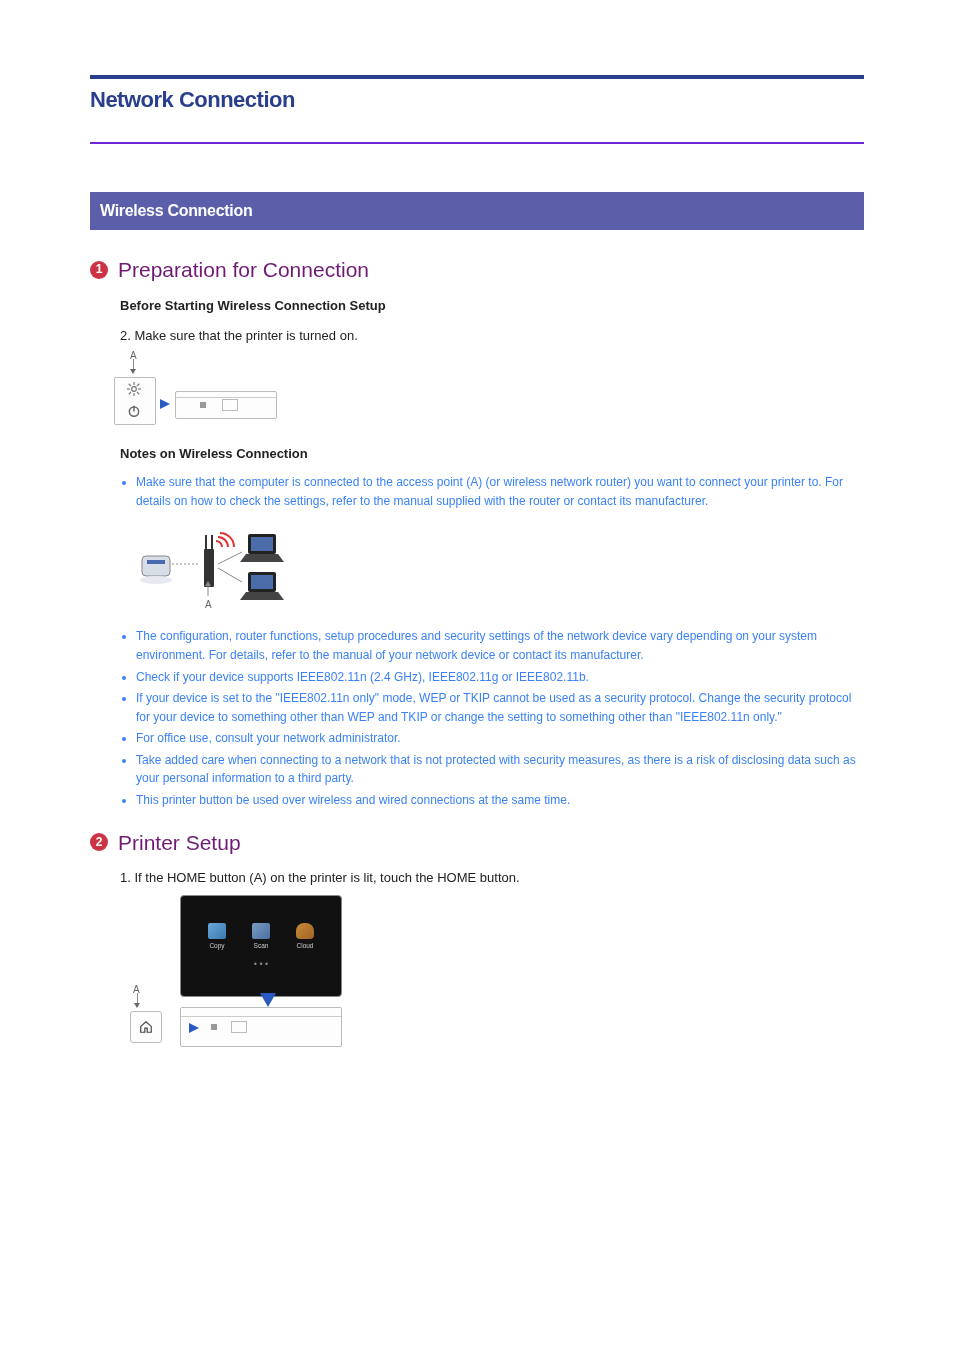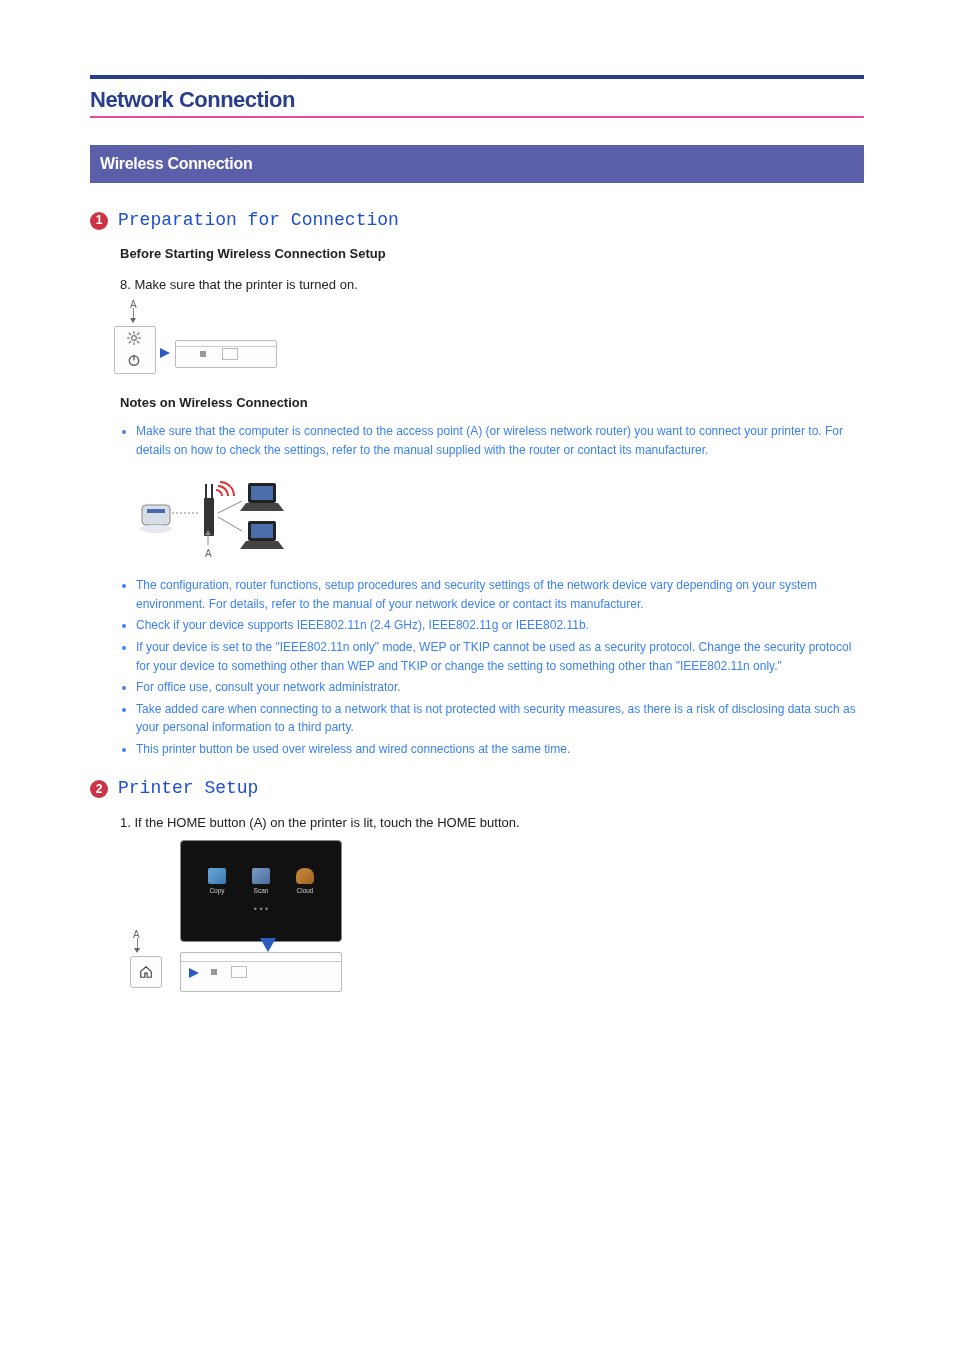--- a/index.html
+++ b/index.html
@@ -12,23 +12,23 @@
     line-height: 1.4;
   }
   .page {
     width: 954px;
     min-height: 1350px;
     padding: 75px 90px 40px 90px;
     box-sizing: border-box;
   }
   .main-title-wrap {
     border-top: 4px solid #2a3e8e;
-    border-bottom: 2px solid #ec4899;
-    padding: 6px 0 0 0;
-    margin-bottom: 27px;
+    border-bottom: 2px solid #6d28d9;
+    padding: 6px 0 26px 0;
+    margin-bottom: 48px;
   }
   .main-title {
     font-size: 22px;
     font-weight: 900;
     color: #2a3e8e;
     letter-spacing: -0.5px;
   }
   .sub-banner {
     background: #5b5ea9;
     color: #fff;
@@ -50,23 +50,22 @@
     border-radius: 50%;
     background: #cc3344;
     color: #fff;
     font-weight: 700;
     font-size: 12px;
     display: flex;
     align-items: center;
     justify-content: center;
   }
   .step-title {
-    color: #1d4ed8;
-    font-size: 18px;
-    font-family: Liberation Mono, monospace;
+    color: #701a75;
+    font-size: 21px;
   }
   .inner {
     padding-left: 30px;
   }
   .bold-line {
     font-weight: 700;
     margin: 4px 0 12px 0;
     font-size: 13px;
     color: #222;
   }
@@ -264,21 +263,21 @@
 
   <div class="sub-banner">Wireless Connection</div>
 
   <div class="step-row">
     <div class="step-circle">1</div>
     <div class="step-title">Preparation for Connection</div>
   </div>
 
   <div class="inner">
     <div class="bold-line">Before Starting Wireless Connection Setup</div>
-    <div class="num-line">8.  Make sure that the printer is turned on.</div>
+    <div class="num-line">2.  Make sure that the printer is turned on.</div>
 
     <div class="diagram-power">
       <span class="label-a" style="left:10px; top:0;">A</span>
       <div style="position:absolute; left:13px; top:10px; width:0; height:10px; border-left:1px solid #888;"></div>
       <span class="arrow-down" style="left:10px; top:20px;"></span>
       <div class="dev-box" style="left:-6px; top:28px; width:40px; height:46px;">
         <svg class="power-icon" viewBox="0 0 24 24" style="left:12px; top:4px; position:absolute;">
           <circle cx="12" cy="12" r="4" fill="none" stroke="#777" stroke-width="2"></circle>
           <g stroke="#777" stroke-width="2">
             <line x1="12" y1="0" x2="12" y2="5"></line>

